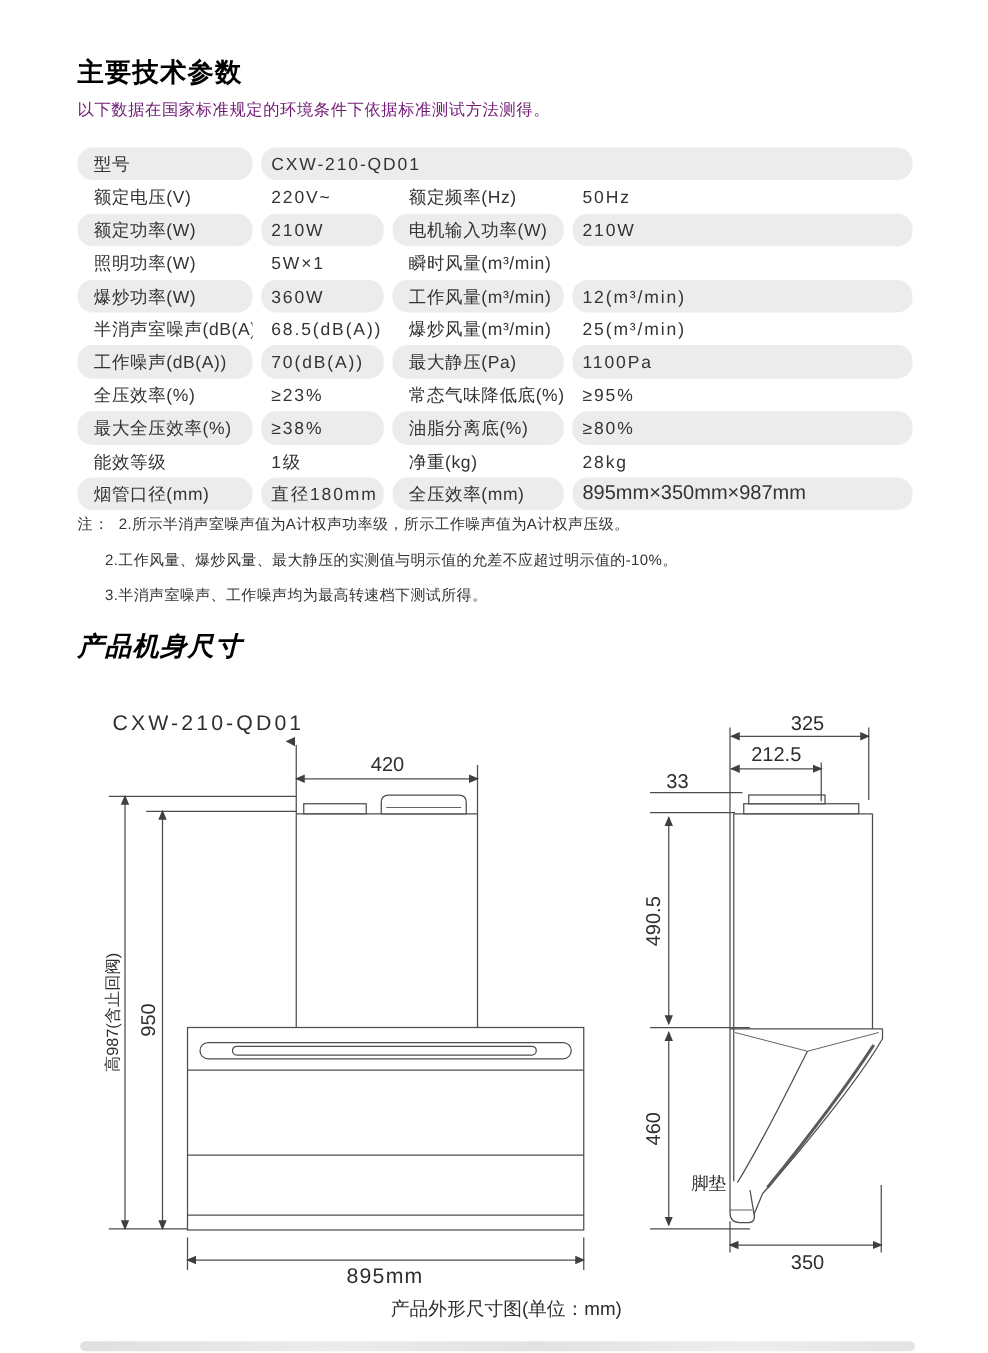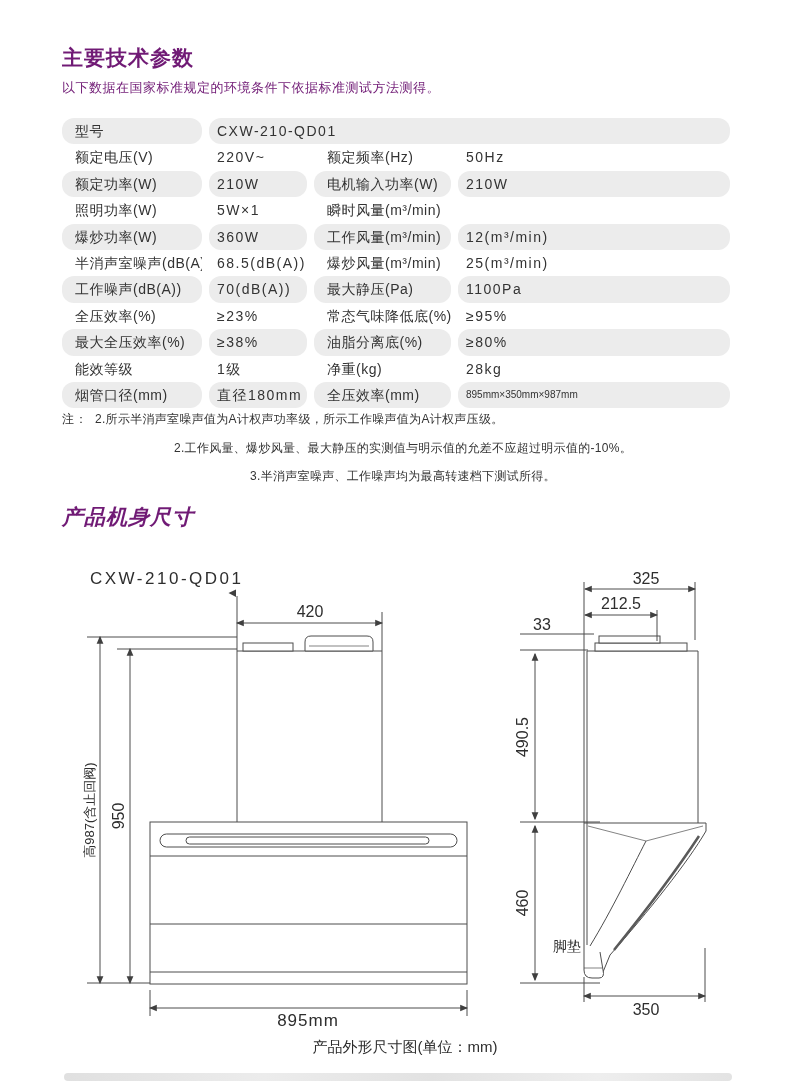--- a/index.html
+++ b/index.html
@@ -1,37 +1,37 @@
 <!DOCTYPE html>
 <html><head>
 <meta charset="utf-8">
 <style>
   html,body{margin:0;padding:0;background:#ffffff;}
   body{width:790px;height:1082px;position:relative;overflow:hidden;
        font-family:"Liberation Sans",sans-serif;color:#333;}
   .abs{position:absolute;}
-  .sec-title{left:62px;font-size:21px;font-weight:bold;color:#701a75;letter-spacing:1px;}
+  .sec-title{left:62px;font-size:21px;font-weight:bold;color:#000000;letter-spacing:1px;}
   .subtitle{left:62px;top:79px;font-size:13px;color:#701a75;letter-spacing:0.5px;}
   
   .spec-table{left:62px;top:118px;width:668px;}
   .trow{display:grid;grid-template-columns:140px 98px 137px 272px;column-gap:7px;
         height:26.4px;line-height:26.4px;font-size:14px;}
   .trow .cell{white-space:nowrap;overflow:hidden;}
   .trow.alt .cell{background:#ececec;border-radius:12px;}
   .cell.label{padding-left:13px;letter-spacing:0.5px;}
   .cell.value{padding-left:8px;letter-spacing:1.5px;}
-  .cell.value.small{font-size:10px;letter-spacing:0;}
+  .cell.value.small{font-size:16px;letter-spacing:0;}
   .cell.span3{grid-column:2/5;}
   .model-val{letter-spacing:2px;}
   
   .notes{left:62px;top:411px;width:660px;font-size:12px;color:#333;}
   .notes-row{display:flex;margin-bottom:11.5px;}
   .notes-tag{width:33px;flex:none;letter-spacing:1px;}
   .note-line{letter-spacing:0.3px;}
-  .notes-list .note-line{margin-bottom:11.5px;margin-left:22px;text-align:center;}
+  .notes-list .note-line{margin-bottom:11.5px;margin-left:22px;}
   svg text{fill:#2e2e2e;font-family:"Liberation Sans",sans-serif;}
   .bottom-strip{left:64px;top:1073px;width:668px;height:8px;border-radius:4px;
        background:linear-gradient(90deg,#e0e0e0,#ececec 30%,#e2e2e2 55%,#eeeeee 80%,#e3e3e3);
        filter:blur(0.6px);}
 </style>
 </head>
 <body>
 
 <div class="abs sec-title" style="top:44px;">主要技术参数</div>
 <div class="abs subtitle">以下数据在国家标准规定的环境条件下依据标准测试方法测得。</div>

